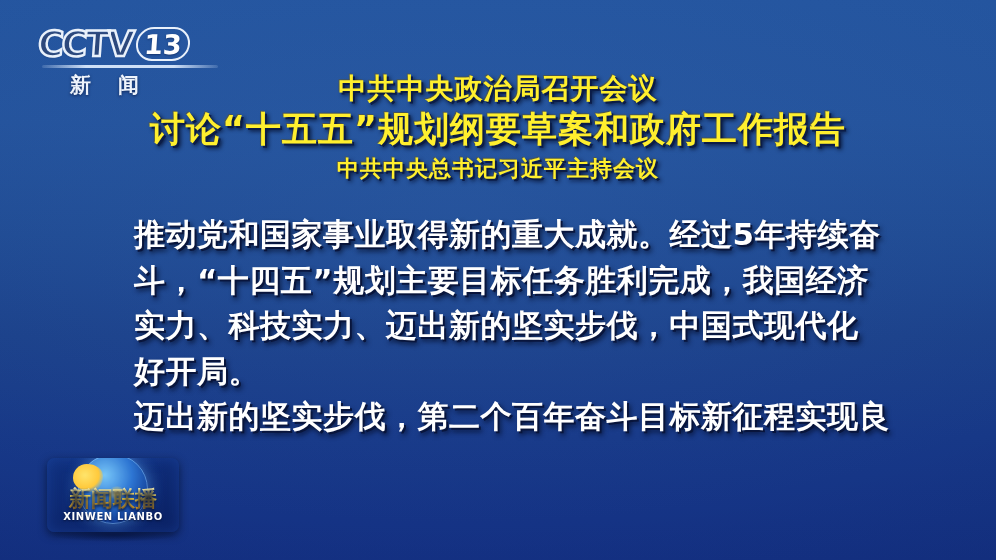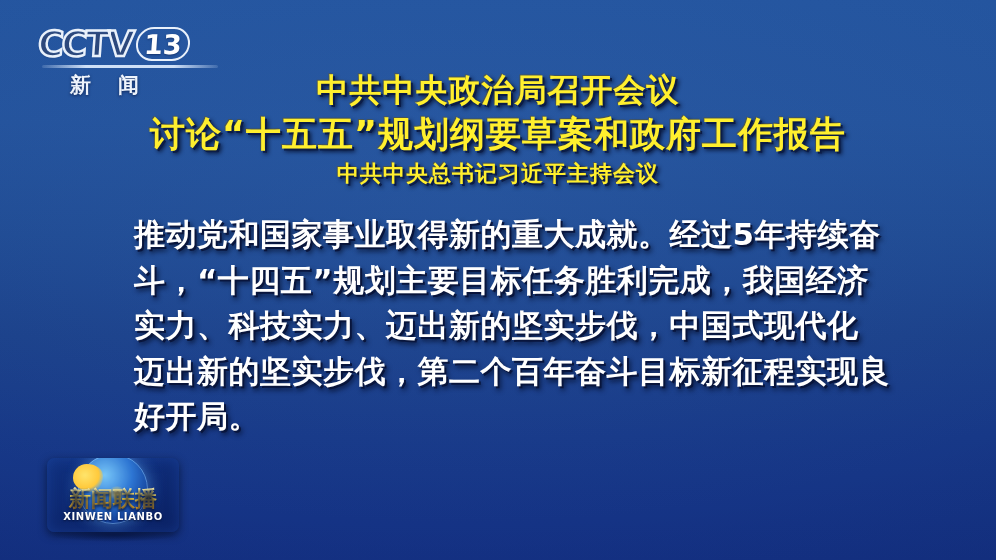--- a/index.html
+++ b/index.html
@@ -107,21 +107,21 @@
   .hl-line {
     color: #ffef2e;
     font-weight: bold;
     line-height: 1.18;
     text-shadow:
        2px 2px 0 #0b1c47,
        3px 3px 4px rgba(4,12,38,0.95),
       -1px -1px 0 rgba(120,90,0,0.45);
     white-space: nowrap;
   }
-  .hl-1 { font-size: 32px; letter-spacing: 1px; }
+  .hl-1 { font-size: 28px; letter-spacing: 1px; }
   .hl-2 { font-size: 35px; letter-spacing: 1px; margin-top: 4px; }
   .hl-3 { font-size: 22px; letter-spacing: 1px; margin-top: 6px; }
 
   
   .body-copy {
     position: absolute;
     left: 134px;
     top: 212px;
     width: 740px;
     z-index: 4;
@@ -256,22 +256,22 @@
   <div class="headline">
     <div class="hl-line hl-1">中共中央政治局召开会议</div>
     <div class="hl-line hl-2">讨论“十五五”规划纲要草案和政府工作报告</div>
     <div class="hl-line hl-3">中共中央总书记习近平主持会议</div>
   </div>
 
   <div class="body-copy">
     <div class="body-line">推动党和国家事业取得新的重大成就。经过5年持续奋</div>
     <div class="body-line">斗，“十四五”规划主要目标任务胜利完成，我国经济</div>
     <div class="body-line">实力、科技实力、迈出新的坚实步伐，中国式现代化</div>
+    <div class="body-line">好开局。</div>
     <div class="body-line">迈出新的坚实步伐，第二个百年奋斗目标新征程实现良</div>
-    <div class="body-line">好开局。</div>
   </div>
 
   <div class="xwlb-shadow"></div>
   <div class="xwlb">
     <div class="globe"></div>
     <div class="arc"></div>
     <div class="landmass"></div>
     <div class="landmass2"></div>
     <div class="zh">新闻联播</div>
     <div class="pinyin">XINWEN LIANBO</div>

